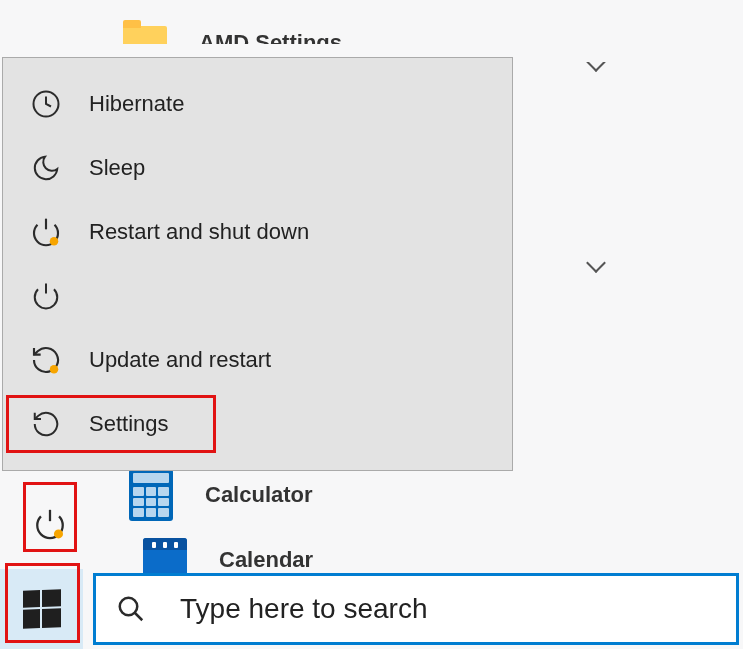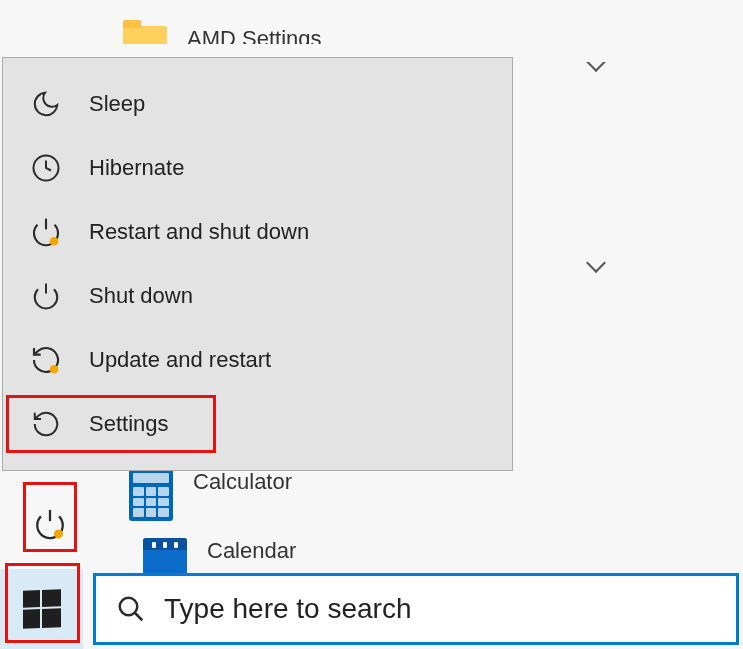--- a/index.html
+++ b/index.html
@@ -10,22 +10,23 @@
     font-family: "Segoe UI", Tahoma, sans-serif;
     background: #f7f7f8;
     position: relative;
     overflow: hidden;
   }
 
   
   .bg-item {
     position: absolute;
     display: flex;
-    align-items: flex-start;
-    gap: 20px;
+    align-items: center;
+    gap: 32px;
+    font-weight: bold;
   }
   .folder-icon {
     width: 44px; height: 34px;
     background: #ffd15c;
     border-radius: 2px;
     position: relative;
   }
   .folder-icon::before {
     content: "";
     position: absolute;
@@ -162,21 +163,21 @@
   
   .search-bar {
     position: absolute;
     left: 93px; bottom: 4px;
     right: 4px;
     height: 72px;
     border: 3px solid #007dd1;
     background: #fff;
     display: flex;
     align-items: center;
-    gap: 18px;
+    gap: 34px;
     padding: 0 20px;
   }
   .search-text {
     font-size: 28px;
     color: #222;
   }
 </style>
 </head>
 <body>
 
@@ -229,52 +230,51 @@
         <div class="cal-dot"></div>
     </div>
   </div>
   <span class="bg-label">Calendar</span>
 </div>
 
 <div class="power-menu">
   <div class="menu-item">
     <span class="menu-icon-wrap">
       <svg width="30" height="30" viewBox="0 0 24 24" fill="none" stroke="#2b2b2b" stroke-width="1.6">
-        <path d="M21 12.8A9 9 0 1 1 11.2 3 7 7 0 0 0 21 12.8z"></path>
-      </svg>
-    </span>
-    <span>Sleep</span>
-  </div>
-  <div class="menu-item">
-    <span class="menu-icon-wrap">
-      <svg width="30" height="30" viewBox="0 0 24 24" fill="none" stroke="#2b2b2b" stroke-width="1.6">
         <circle cx="12" cy="12" r="10"></circle>
           <path d="M12 6v6l4 2"></path>
       </svg>
     </span>
     <span>Hibernate</span>
+  </div>
+  <div class="menu-item">
+    <span class="menu-icon-wrap">
+      <svg width="30" height="30" viewBox="0 0 24 24" fill="none" stroke="#2b2b2b" stroke-width="1.6">
+        <path d="M21 12.8A9 9 0 1 1 11.2 3 7 7 0 0 0 21 12.8z"></path>
+      </svg>
+    </span>
+    <span>Sleep</span>
   </div>
   <div class="menu-item">
     <span class="menu-icon-wrap">
       <svg width="32" height="32" viewBox="0 0 24 24" fill="none" stroke="#2b2b2b" stroke-width="1.6">
         <path d="M12 2v8"></path>
           <path d="M18.4 6.6a9 9 0 1 1-12.8 0"></path>
         <circle cx="18" cy="19" r="3.2" fill="#f7a500" stroke="none"></circle>
       </svg>
     </span>
     <span>Restart and shut down</span>
   </div>
   <div class="menu-item">
     <span class="menu-icon-wrap">
       <svg width="30" height="30" viewBox="0 0 24 24" fill="none" stroke="#2b2b2b" stroke-width="1.6">
         <path d="M12 2v8"></path>
           <path d="M18.4 6.6a9 9 0 1 1-12.8 0"></path>
       </svg>
     </span>
-    <span>Shut down</span>
   </div>
   <div class="menu-item">
     <span class="menu-icon-wrap">
       <svg width="32" height="32" viewBox="0 0 24 24" fill="none" stroke="#2b2b2b" stroke-width="1.6">
         <path d="M3 12a9 9 0 1 0 3-6.7L3 8"></path>
           <path d="M3 3v5h5"></path>
         <circle cx="18" cy="19" r="3.2" fill="#f7a500" stroke="none"></circle>
       </svg>
     </span>
     <span>Update and restart</span>

